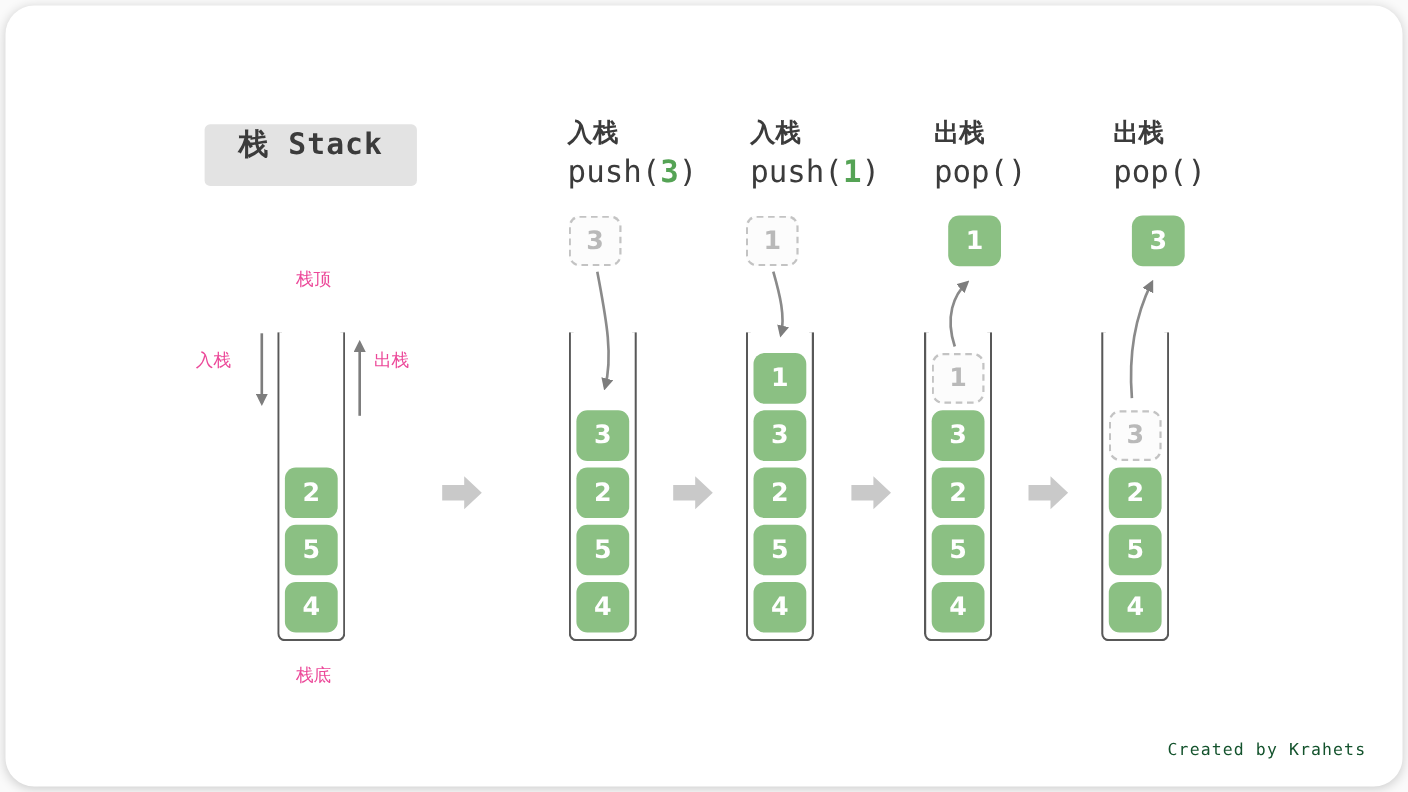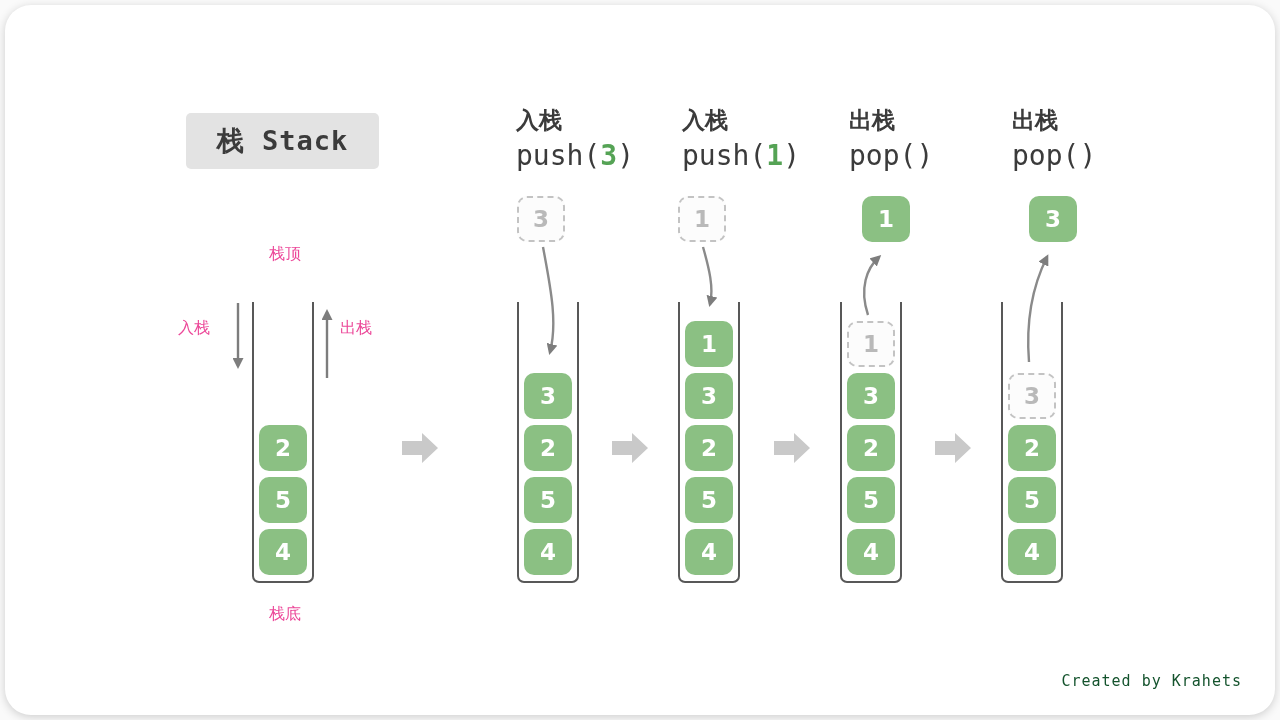--- a/index.html
+++ b/index.html
@@ -2,21 +2,21 @@
 <html><head>
 <meta charset="utf-8">
 <style>
   html,body { margin:0; padding:0; width:1280px; height:720px; background:#fafafa;
               font-family:"Liberation Sans", sans-serif; }
   .card { position:absolute; left:5px; top:5px; right:5px; bottom:5px; background:#ffffff;
           border-radius:26px; box-shadow:0 2px 10px rgba(0,0,0,0.18); overflow:hidden; }
   #canvas { position:absolute; left:-5px; top:-5px; width:1280px; height:720px; }
 
   .title-box { position:absolute; left:186px; top:113px; width:193px; height:56px;
-               background:#e3e3e3; border-radius:5px; display:flex; align-items:center;
+               background:#e3e3e3; border-radius:5px; display:flex; align-items:flex-start;
                justify-content:center; font:700 27px "DejaVu Sans Mono", monospace;
                color:#3b3b3b; letter-spacing:1px; }
 
   .op { position:absolute; top:104px; }
   .op-name { font-weight:700; font-size:23px; color:#3b3b3b; line-height:32px; margin-bottom:4px; }
   .op-code { font-family:"DejaVu Sans Mono", monospace; font-size:28px; font-weight:500;
              color:#3b3b3b; line-height:32px; }
   .op-code .arg { color:#55a355; font-weight:700; }
 
   .cjk-label { position:absolute; font-weight:400; font-size:16px; color:#ec4899; }

